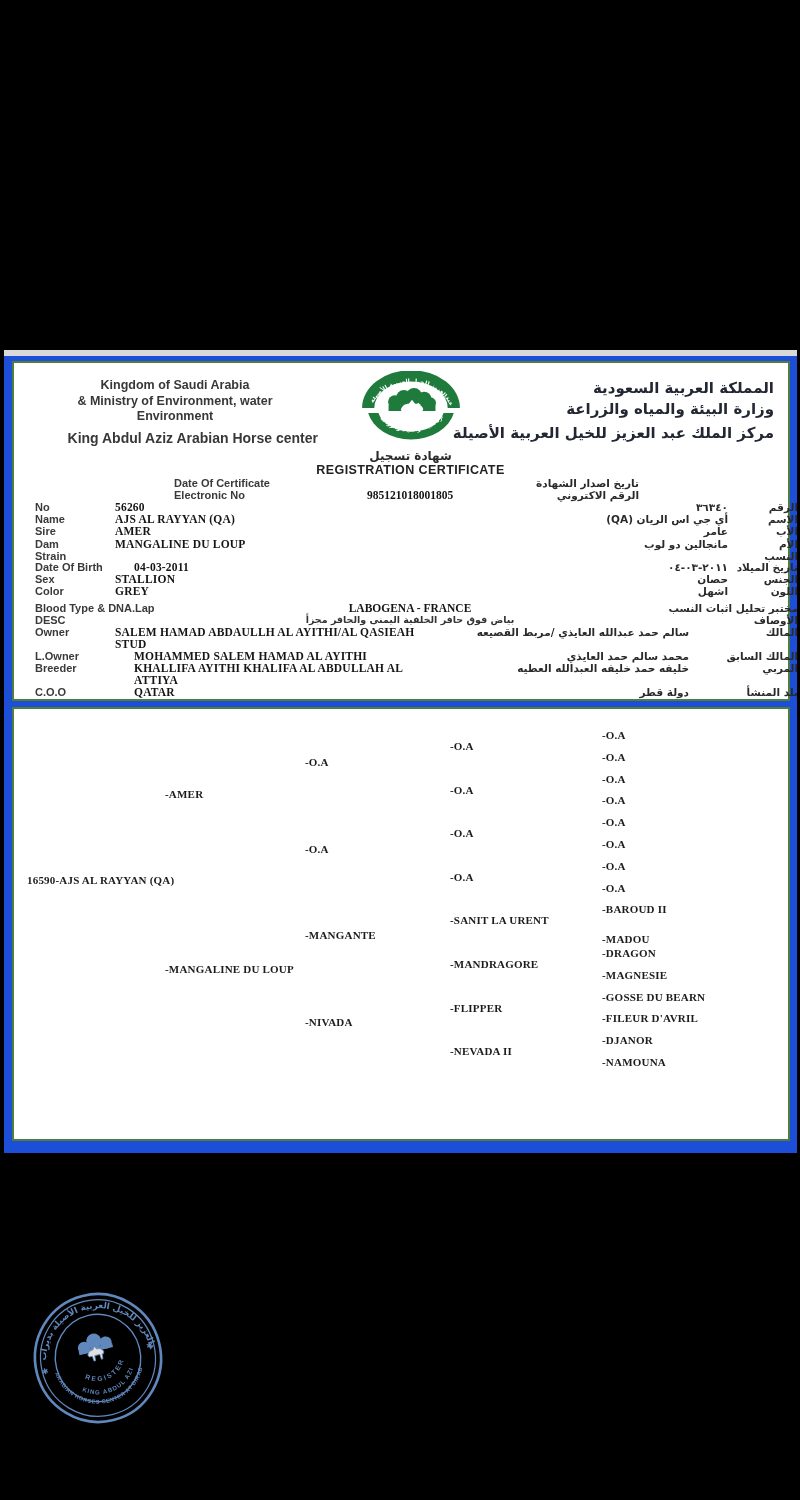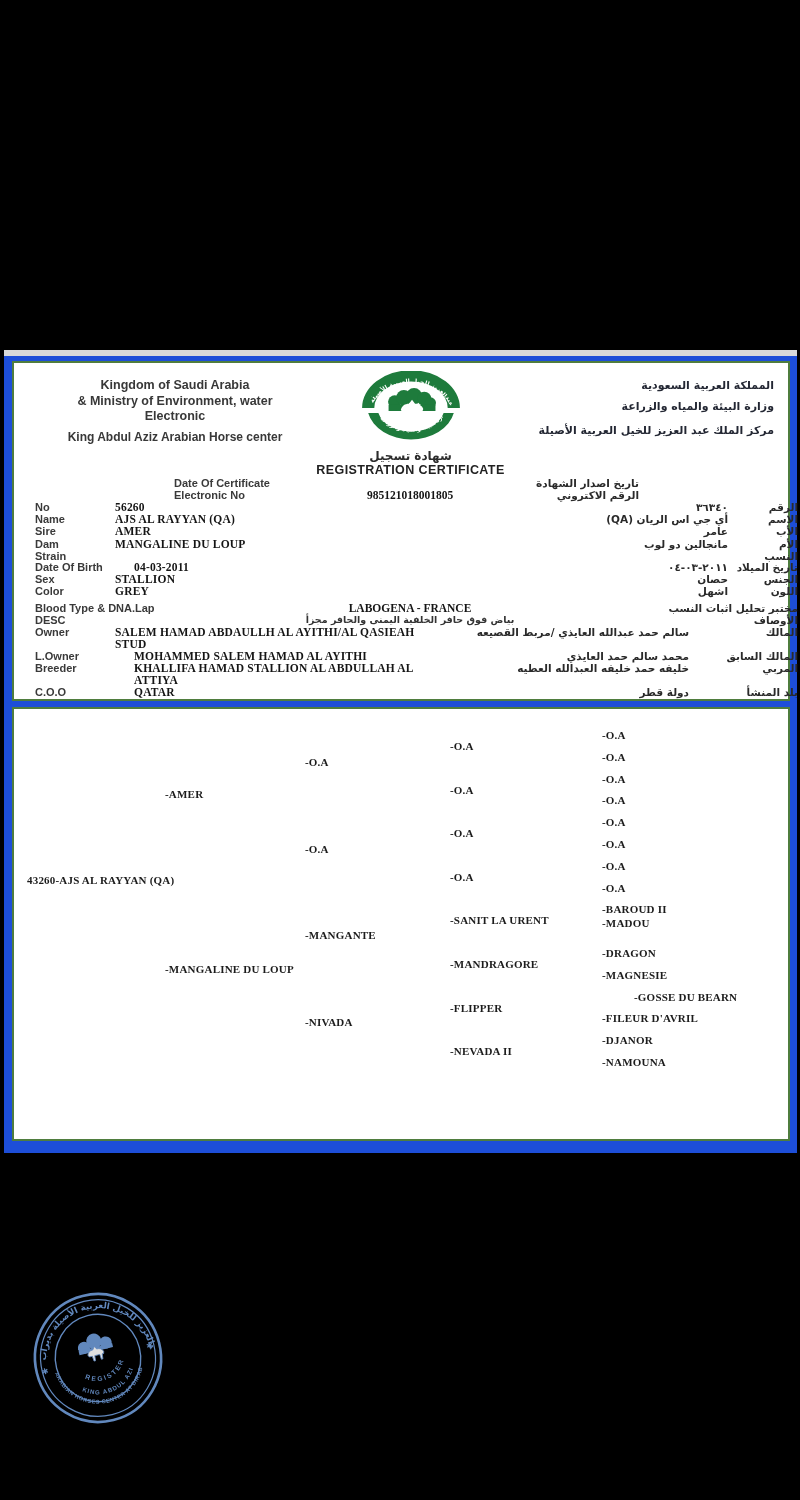--- a/index.html
+++ b/index.html
@@ -14,24 +14,24 @@
   .page-topedge {
     position:absolute; left:0; top:0; width:100%; height:6px; background:#d9d9d9;
   }
   .gbox { position:absolute; border:2px solid #4f7d3e; background:#fff; }
   .box-head { left:8px; top:11px; width:774px; height:336px; }
   .box-ped  { left:8px; top:357px; width:774px; height:430px; }
 
   
   .eng-block { position:absolute; left:36px; top:15px; width:250px; text-align:center;
     font-size:12.5px; font-weight:bold; color:#383838; line-height:15.5px; }
-  .eng-line4 { position:absolute; left:18px; top:67px; width:286px; text-align:center;
-    font-size:12px; font-weight:bold; color:#383838; }
+  .eng-line4 { position:absolute; left:18px; top:67px; width:286px; text-align:right;
+    font-size:14px; font-weight:bold; color:#383838; }
   .ar-head { position:absolute; right:14px; text-align:left; direction:rtl;
-    font-family:"DejaVu Sans", sans-serif; font-size:11px; font-weight:bold; color:#232733; }
+    font-family:"DejaVu Sans", sans-serif; font-size:15px; font-weight:bold; color:#232733; }
   .ar-h1 { top:16px; } .ar-h2 { top:37px; } .ar-h3 { top:61px; }
   .logo { position:absolute; left:344px; top:8px; width:106px; height:80px; }
   .cert-ar { position:absolute; left:0; top:86px; width:793px; text-align:center; direction:rtl;
     font-family:"DejaVu Sans", sans-serif; font-size:12px; font-weight:bold; color:#2c2c2c; }
   .cert-en { position:absolute; left:0; top:100px; width:793px; text-align:center;
     font-size:12.5px; font-weight:bold; letter-spacing:.4px; color:#222; }
 
   
   .frow { position:absolute; left:0; width:793px; height:13px; }
   .flabel { position:absolute; left:21px; top:0; font-size:11px; font-weight:bold; color:#3a3a3a; white-space:nowrap; }
@@ -60,21 +60,21 @@
 <body>
 
 <div class="page">
   <div class="page-topedge"></div>
 
   <div class="gbox box-head">
 
     <div class="eng-block">
       <div>Kingdom of Saudi Arabia</div>
       <div>&amp; Ministry of Environment, water</div>
-      <div>Electronic</div>
+      <div>Environment</div>
     </div>
     <div class="eng-line4">King Abdul Aziz Arabian Horse center</div>
 
     <div class="ar-head ar-h1">المملكة العربية السعودية</div>
     <div class="ar-head ar-h2">وزارة البيئة والمياه والزراعة</div>
     <div class="ar-head ar-h3">مركز الملك عبد العزيز للخيل العربية الأصيلة</div>
 
     <svg class="logo" viewBox="0 0 104 78">
       <defs>
         <path id="lgTop" d="M14,33 A40,31 0 0 1 90,33"></path>
@@ -185,21 +185,21 @@
       <span class="fvalue">STUD</span>
     </div>
     <div class="frow" style="top:287px">
       <span class="flabel">L.Owner</span>
       <span class="fvalue indent">MOHAMMED SALEM HAMAD  AL AYITHI</span>
       <span class="farv own">محمد سالم حمد العايذي</span>
       <span class="farl">المالك السابق</span>
     </div>
     <div class="frow" style="top:299px">
       <span class="flabel">Breeder</span>
-      <span class="fvalue indent">KHALLIFA HAMAD STALLION AL ABDULLAH AL</span>
+      <span class="fvalue indent">KHALLIFA AYITHI KHALIFA AL ABDULLAH AL</span>
       <span class="farv own">خليفه حمد خليفه العبدالله العطيه</span>
       <span class="farl">المربي</span>
     </div>
     <div class="frow" style="top:311px">
       <span class="fvalue indent">ATTIYA</span>
     </div>
     <div class="frow" style="top:323px">
       <span class="flabel">C.O.O</span>
       <span class="fvalue indent">QATAR</span>
       <span class="farv own">دولة قطر</span>
@@ -236,21 +236,21 @@
       </text>
       <text font-size="6" fill="#6f9bd8" font-weight="bold" letter-spacing="1" font-family="Liberation Sans">
         <textPath href="#stArcKing" startOffset="16%">KING ABDUL AZIZ</textPath>
       </text>
       <text font-size="5.5" fill="#6f9bd8" font-weight="bold" letter-spacing=".5" font-family="Liberation Sans">
         <textPath href="#stArcBot" startOffset="3%">ARABIAN HORSES CENTER AT DIRAB</textPath>
       </text>
       <text x="8" y="68" font-size="8" fill="#6f9bd8">✱</text>
       <text x="114" y="68" font-size="8" fill="#6f9bd8">✱</text>
     </svg>
-  <span class="ped" style="left: 13px; top: 165px;">43260-AJS AL RAYYAN (QA)</span>
+  <span class="ped" style="left: 13px; top: 165px;">16590-AJS AL RAYYAN (QA)</span>
       <span class="ped" style="left: 151px; top: 79px;">-AMER</span>
       <span class="ped" style="left: 151px; top: 254px;">-MANGALINE DU LOUP</span>
       <span class="ped" style="left: 291px; top: 47px;">-O.A</span>
       <span class="ped" style="left: 291px; top: 134px;">-O.A</span>
       <span class="ped" style="left: 291px; top: 220px;">-MANGANTE</span>
       <span class="ped" style="left: 291px; top: 307px;">-NIVADA</span>
       <span class="ped" style="left: 436px; top: 31px;">-O.A</span>
       <span class="ped" style="left: 436px; top: 75px;">-O.A</span>
       <span class="ped" style="left: 436px; top: 118px;">-O.A</span>
       <span class="ped" style="left: 436px; top: 162px;">-O.A</span>
@@ -260,21 +260,21 @@
       <span class="ped" style="left: 436px; top: 336px;">-NEVADA II</span>
       <span class="ped" style="left: 588px; top: 20px;">-O.A</span>
       <span class="ped" style="left: 588px; top: 42px;">-O.A</span>
       <span class="ped" style="left: 588px; top: 64px;">-O.A</span>
       <span class="ped" style="left: 588px; top: 85px;">-O.A</span>
       <span class="ped" style="left: 588px; top: 107px;">-O.A</span>
       <span class="ped" style="left: 588px; top: 129px;">-O.A</span>
       <span class="ped" style="left: 588px; top: 151px;">-O.A</span>
       <span class="ped" style="left: 588px; top: 173px;">-O.A</span>
       <span class="ped" style="left: 588px; top: 194px;">-BAROUD II</span>
-      <span class="ped" style="left: 588px; top: 208px;">-MADOU</span>
+      <span class="ped" style="left: 588px; top: 224px;">-MADOU</span>
       <span class="ped" style="left: 588px; top: 238px;">-DRAGON</span>
       <span class="ped" style="left: 588px; top: 260px;">-MAGNESIE</span>
-      <span class="ped" style="left: 620px; top: 282px;">-GOSSE DU BEARN</span>
+      <span class="ped" style="left: 588px; top: 282px;">-GOSSE DU BEARN</span>
       <span class="ped" style="left: 588px; top: 303px;">-FILEUR D'AVRIL</span>
       <span class="ped" style="left: 588px; top: 325px;">-DJANOR</span>
       <span class="ped" style="left: 588px; top: 347px;">-NAMOUNA</span>
     </div>
 </div>
 
 </body></html>

